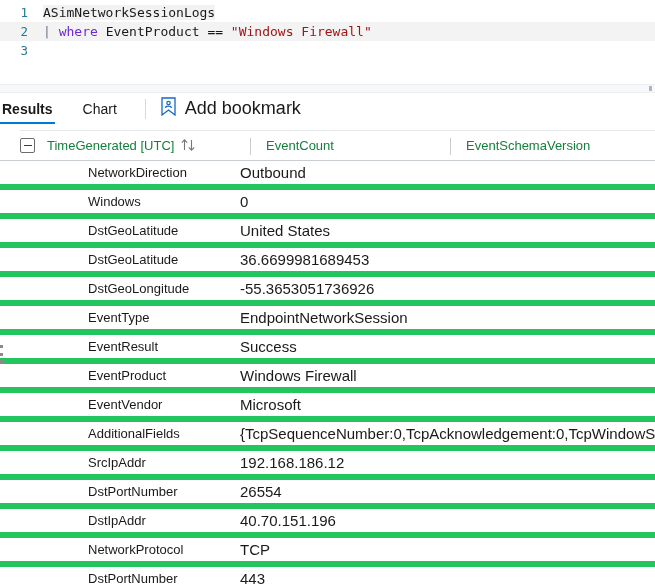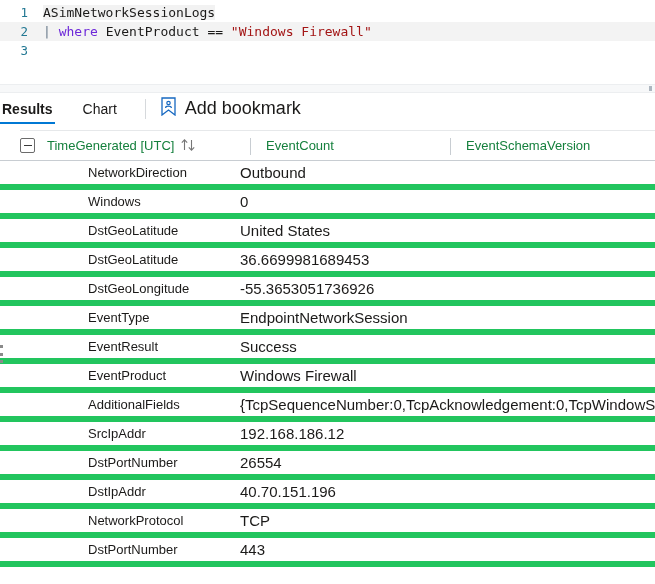--- a/index.html
+++ b/index.html
@@ -368,20 +368,25 @@
       <div class="cell-name">EventResult</div>
       <div class="cell-val">Success</div>
     </div>
 
     <div class="row">
       <div class="cell-key"></div>
       <div class="cell-name">EventProduct</div>
       <div class="cell-val">Windows Firewall</div>
     </div>
 
+    <div class="row">
+      <div class="cell-key"></div>
+      <div class="cell-name">EventVendor</div>
+      <div class="cell-val">Microsoft</div>
+    </div>
 
     <div class="row">
       <div class="cell-key"></div>
       <div class="cell-name">AdditionalFields</div>
       <div class="cell-val">{TcpSequenceNumber:0,TcpAcknowledgement:0,TcpWindowSize:0,Info:-}</div>
     </div>
 
     <div class="row">
       <div class="cell-key"></div>
       <div class="cell-name">SrcIpAddr</div>

